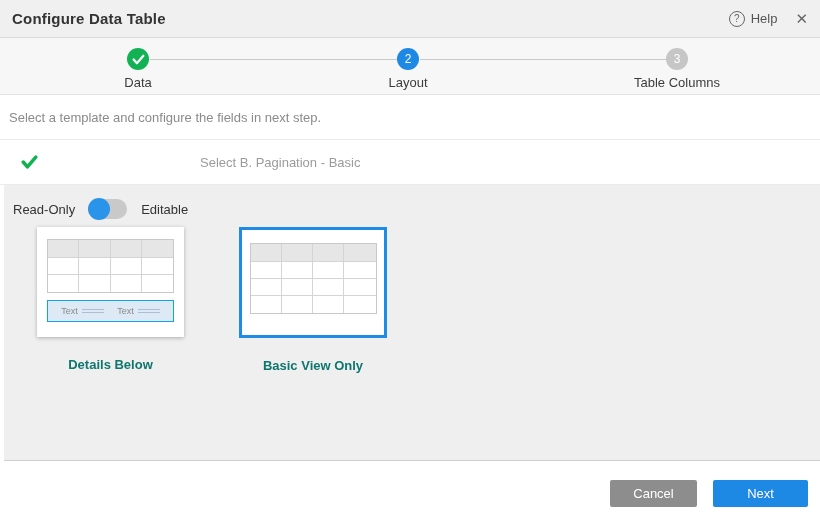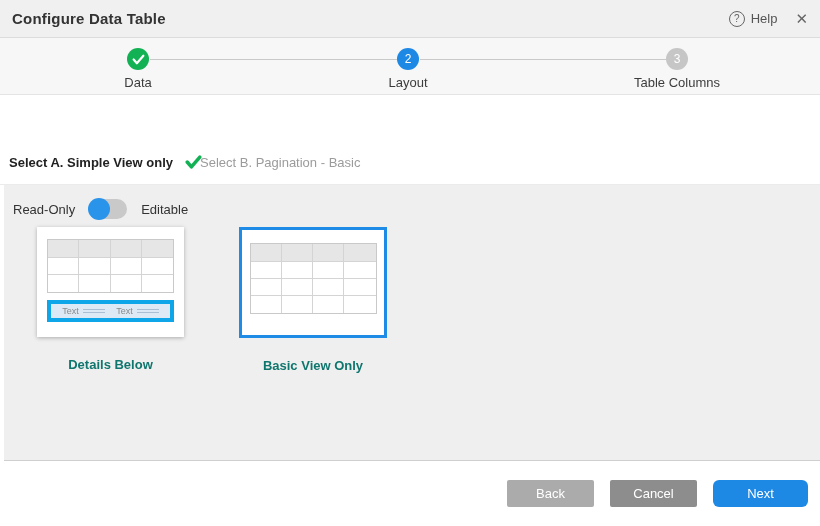--- a/index.html
+++ b/index.html
@@ -57,34 +57,34 @@
   .card-label { margin-top:20px; font-size:13px; color:#0f766e;font-weight:bold; }
 
   .mini-table { width:127px; margin:12px auto 0; border:1px solid #c9c9c9; display:grid; background:#fff; }
   .card.selected .mini-table { margin-top:13px; }
   .mini-table .cell { height:17px; background:#fff; border-right:1px solid #d4d4d4; border-bottom:1px solid #d4d4d4; }
   .mini-table .cell.head { height:18px; background:#e6e6e6; }
   .mini-table .cell:nth-child(4n) { border-right:none; }
   .mini-table .cell:nth-last-child(-n+4) { border-bottom:none; }
 
   .details-strip { margin:7px auto 0; width:127px; height:22px; background:#dde9f4;
-                   border:4px solid #0ea5e9; display:flex; align-items:center; justify-content:space-evenly; }
+                   border:1px solid #0ea5e9; display:flex; align-items:center; justify-content:space-evenly; }
   .detail-group { display:flex; align-items:center; gap:4px; }
   .detail-text { font-size:9px; color:#8a8a8a; }
   .detail-lines { display:flex; flex-direction:column; gap:2px; }
   .detail-lines i { display:block; width:22px; height:1px; background:#aabfd4; }
 
   
   .footer { position:absolute; bottom:0; left:0; right:0; height:65px; background:#fff;
             display:flex; align-items:center; justify-content:flex-end; padding-right:12px; gap:16px; }
   .btn { height:27px; border:none; border-radius:2px; color:#fff; font-size:13px;
          font-family:inherit; cursor:pointer; }
   .btn-back { width:87px; background:#ababab; }
   .btn-cancel { width:87px; background:#8d8d8d;text-align:center; }
-  .btn-next { width:95px; background:#1e88e5;border-radius:6px; }
+  .btn-next { width:95px; background:#1e88e5; }
 </style>
 </head>
 <body>
 
 <div class="dialog">
 
   <div class="header">
     <span class="title">Configure Data Table</span>
     <div class="header-right">
       <span class="help">
@@ -105,23 +105,23 @@
       </svg>
     </div>
     <div class="step-circle circle-active">2</div>
     <div class="step-circle circle-pending">3</div>
 
     <span class="step-label label-1">Data</span>
     <span class="step-label label-2">Layout</span>
     <span class="step-label label-3">Table Columns</span>
   </div>
 
+  <div class="row-instruction">Select a template and configure the fields in next step.</div>
 
   <div class="row-selection">
-    <span class="option-a">Select A. Simple View only</span>
     <span class="check-icon">
       <svg width="17" height="14" viewBox="0 0 24 20">
         <path d="M3 10l6 7L21 3" fill="none" stroke="#12b254" stroke-width="5" stroke-linecap="round" stroke-linejoin="round"></path>
       </svg>
     </span>
     <span class="option-b">Select B. Pagination - Basic</span>
   </div>
 
   <div class="content">
 
@@ -192,18 +192,17 @@
               <div class="cell"></div>
             </div>
         </div>
         <span class="card-label">Basic View Only</span>
       </div>
 
     </div>
   </div>
 
   <div class="footer">
-    <button class="btn btn-back">Back</button>
     <button class="btn btn-cancel">Cancel</button>
     <button class="btn btn-next">Next</button>
   </div>
 
 </div>
 
 </body></html>

